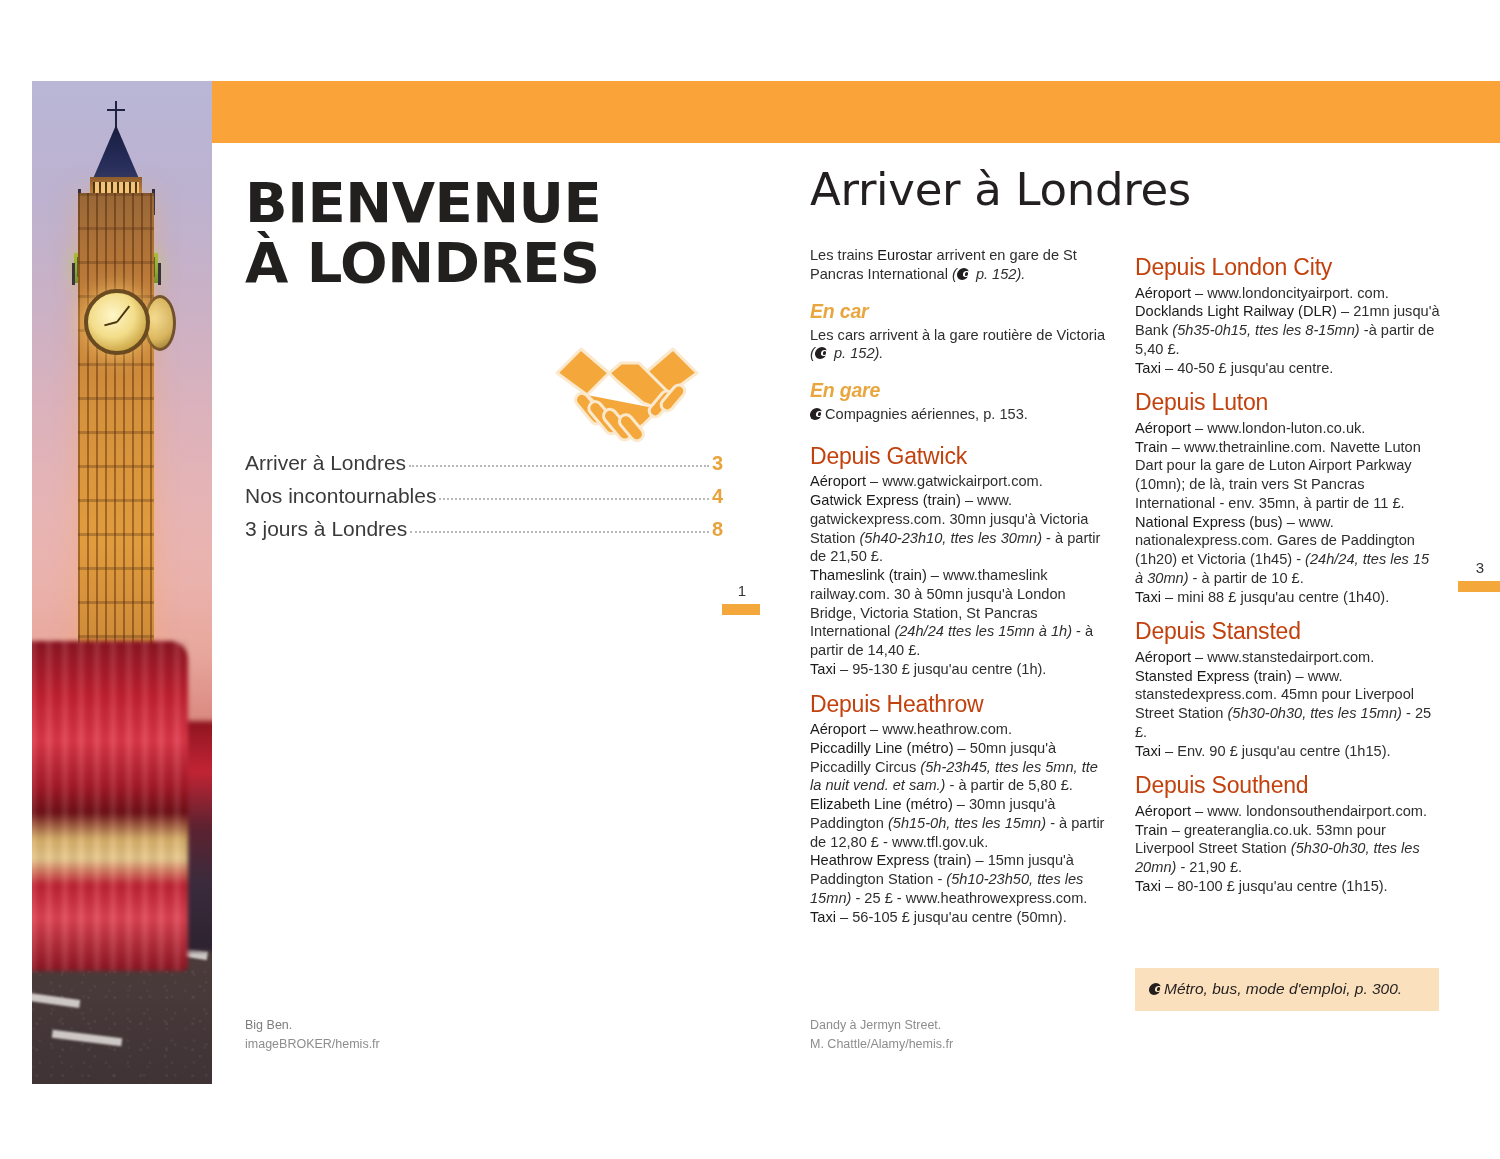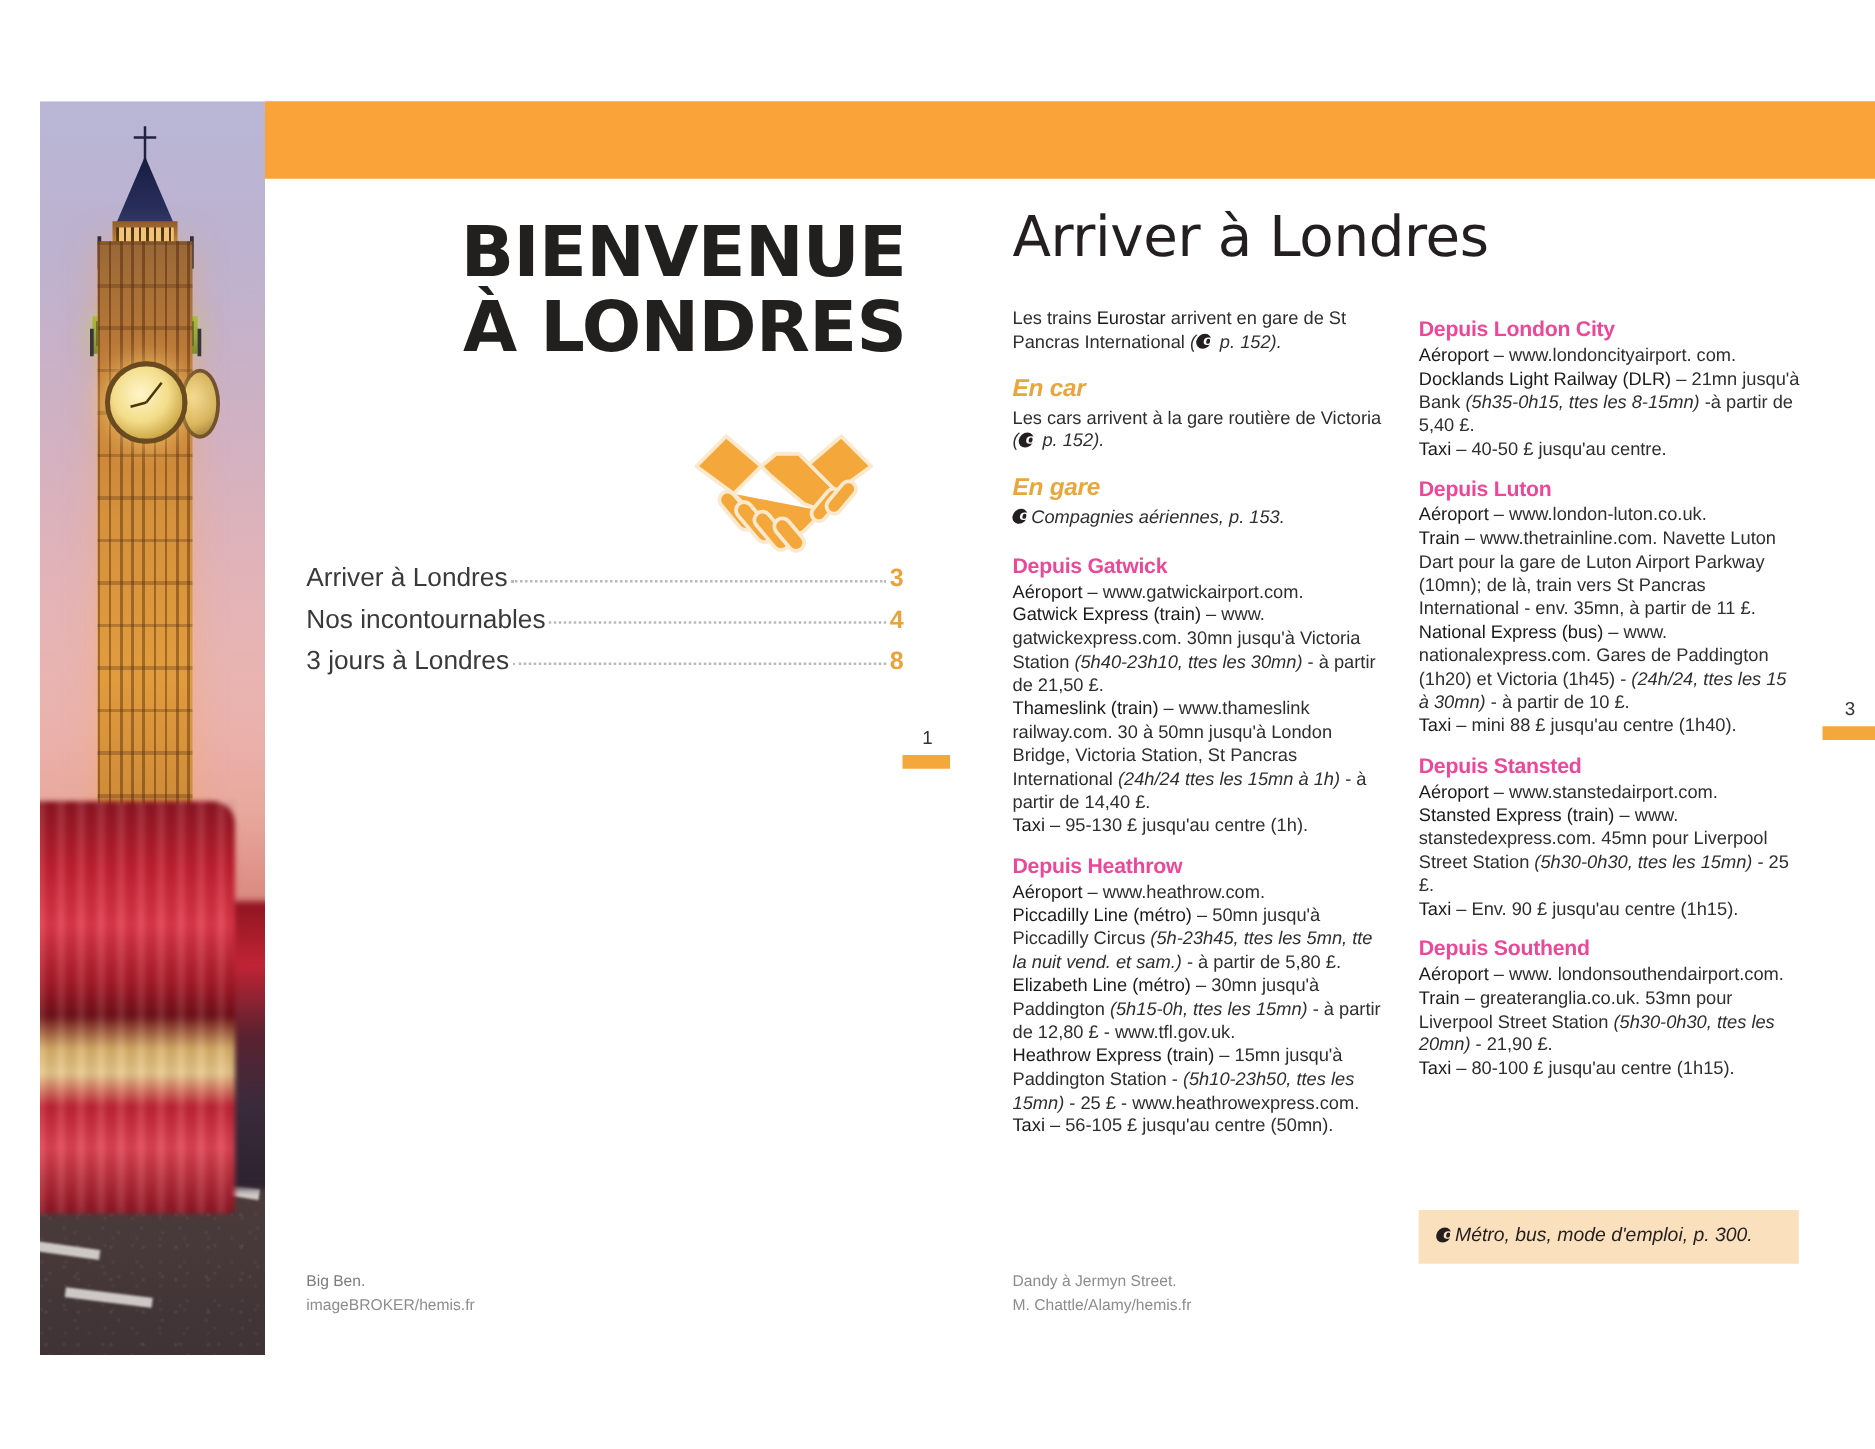--- a/index.html
+++ b/index.html
@@ -155,21 +155,20 @@
   .rm3{left:20px;top:250px;width:70px;height:8px;transform:rotate(7deg);}
   .road-glow{
     position:absolute;left:40px;top:0;width:150px;height:120px;
     background:radial-gradient(ellipse at 50% 0%,rgba(255,200,140,.42) 0%,rgba(255,190,130,0) 70%);
   }
 
   
   .left-page{position:absolute;left:212px;top:143px;width:530px;height:941px;}
   .welcome-title{
     position:absolute;left:33px;top:30px;width:480px;
-    text-align:right;
     font-weight:800;
     font-size:56px;
     line-height:1.07;
     letter-spacing:-0.5px;
     color:#221f1f;
     font-family:"DejaVu Sans", sans-serif;
   }
   .handshake{
     position:absolute;left:335px;top:190px;width:160px;height:110px;
   }
@@ -210,28 +209,28 @@
   .col{position:absolute;top:0;font-size:14.6px;line-height:1.285;color:#2e2e2e;}
   .col-a{left:0;width:300px;}
   .col-b{left:325px;width:305px;}
 
   .sec-head{
     color:#E9A63E;font-weight:800;font-size:19.5px;
     margin:0 0 2px 0;letter-spacing:-0.2px;
   }
   .sec-head.spaced{margin-top:15px;font-style:italic;}
   .sub-head{
-    font-weight:700;font-size:17px;color:#ec4899;
+    font-weight:400;font-size:23px;color:#c2410c;
     margin:11px 0 1px 0;letter-spacing:-0.2px;
   }
   .sub-head.first{margin-top:7px;}
   p.body{margin:0 0 0 0;}
   b{font-weight:400;color:#1a1a1a;}
   i{font-style:italic;}
-  .ref-line{font-style:italic;margin:1px 0 18px 0;}
+  .ref-line{margin:1px 0 18px 0;}
 
   
   .ptr{
     display:inline-block;width:12px;height:12px;border-radius:50%;
     background:#231f20;position:relative;vertical-align:-1px;margin-right:3px;
     transform:skewX(-9deg);
   }
   .ptr:after{
     content:"";position:absolute;right:-1px;top:2.6px;
     width:6.8px;height:6.8px;border-radius:50%;background:#ffffff;

